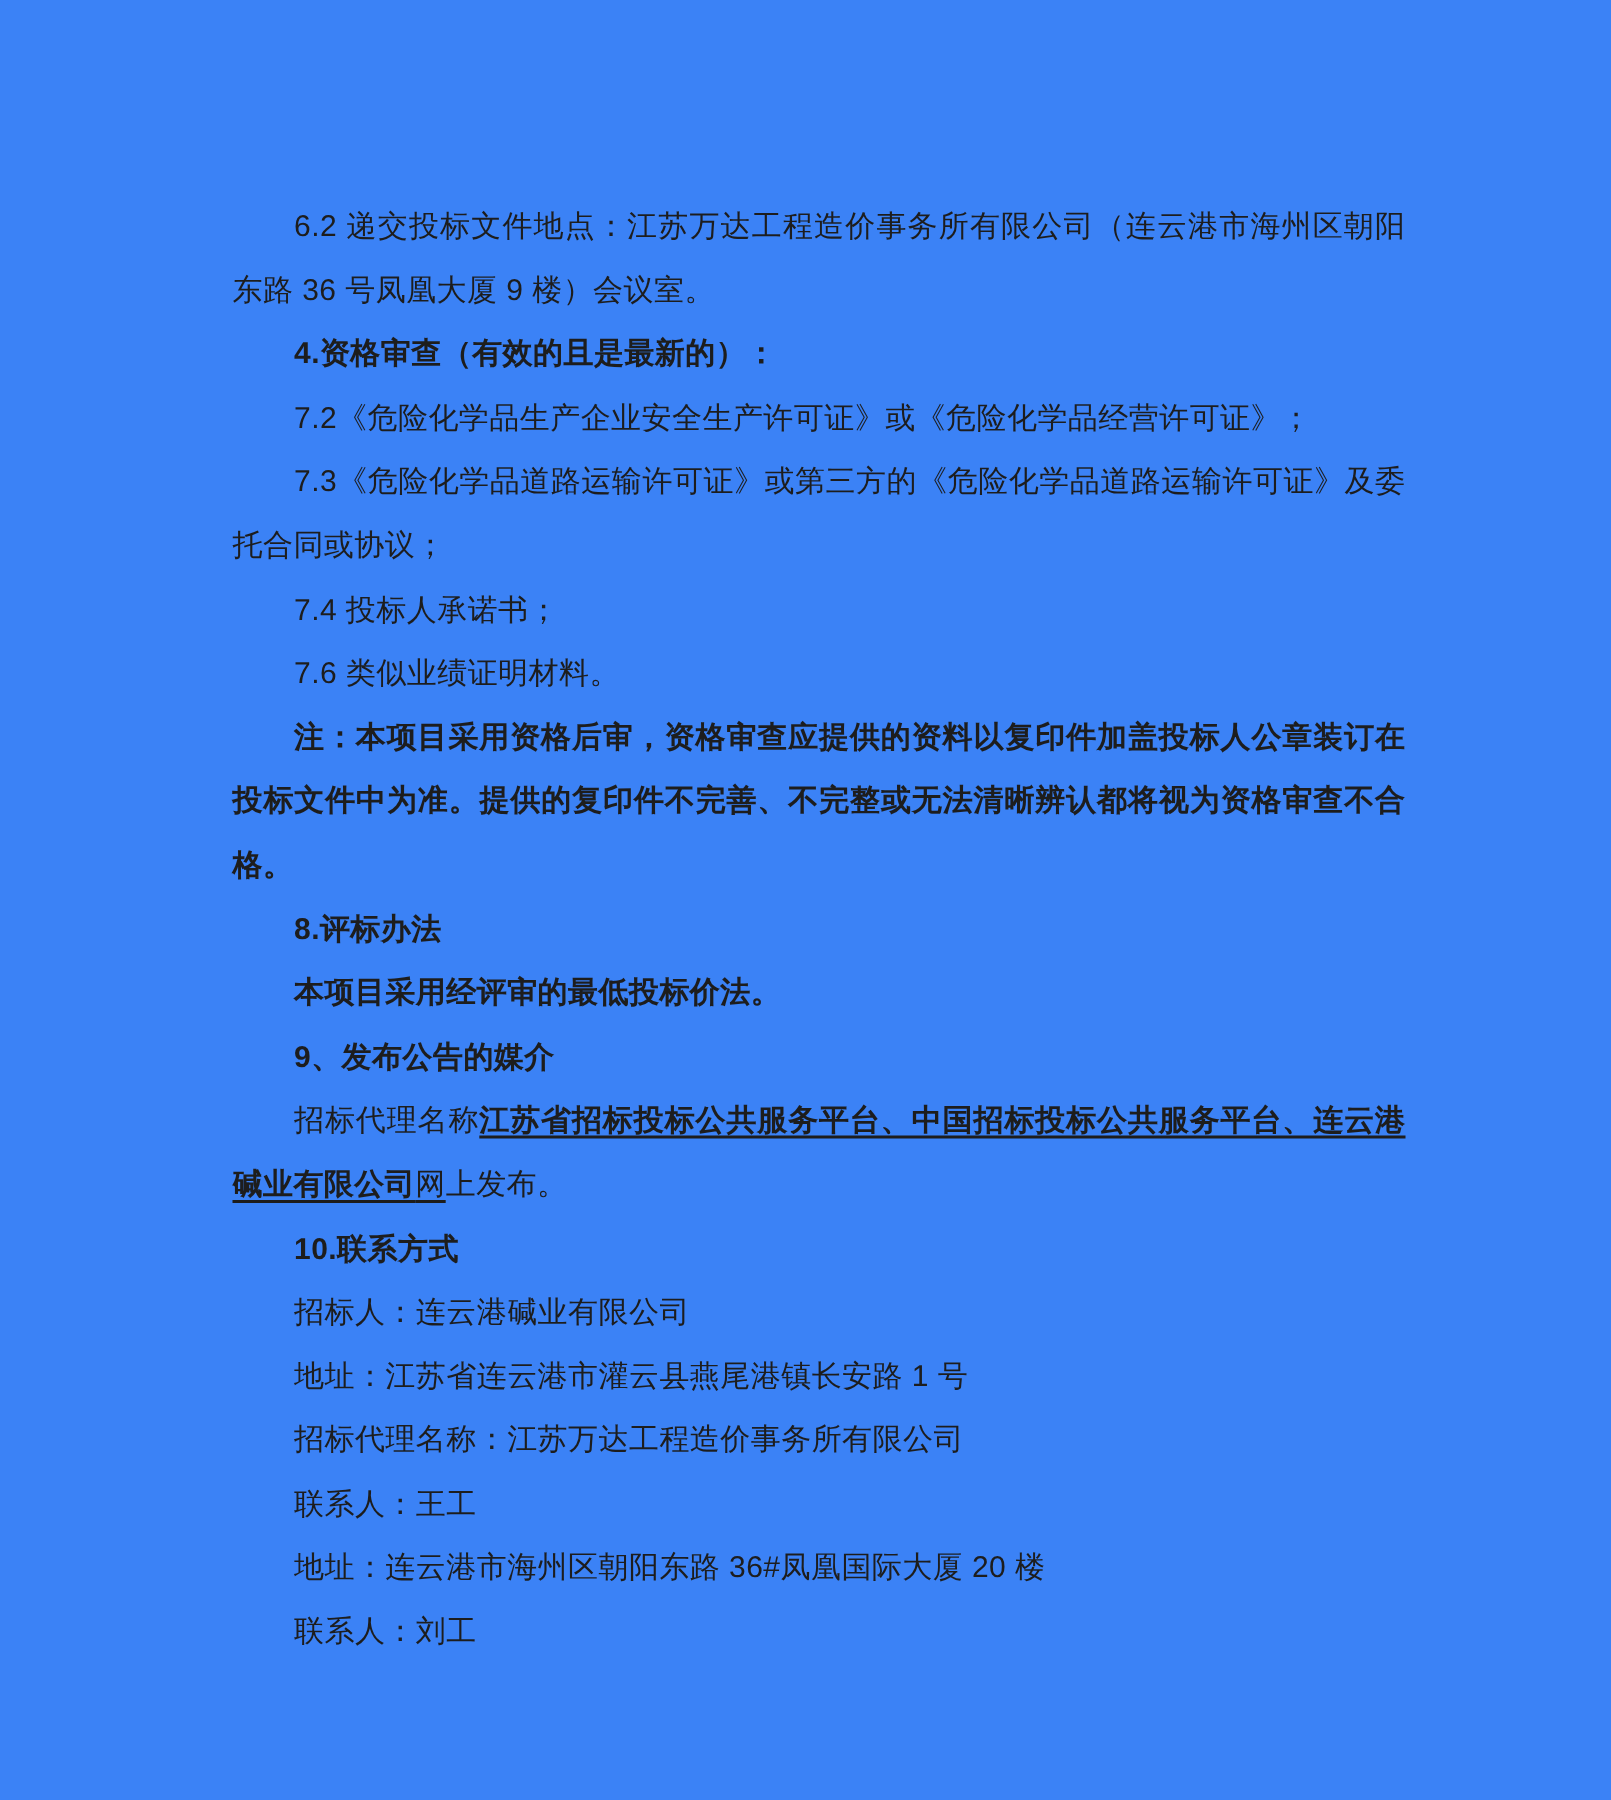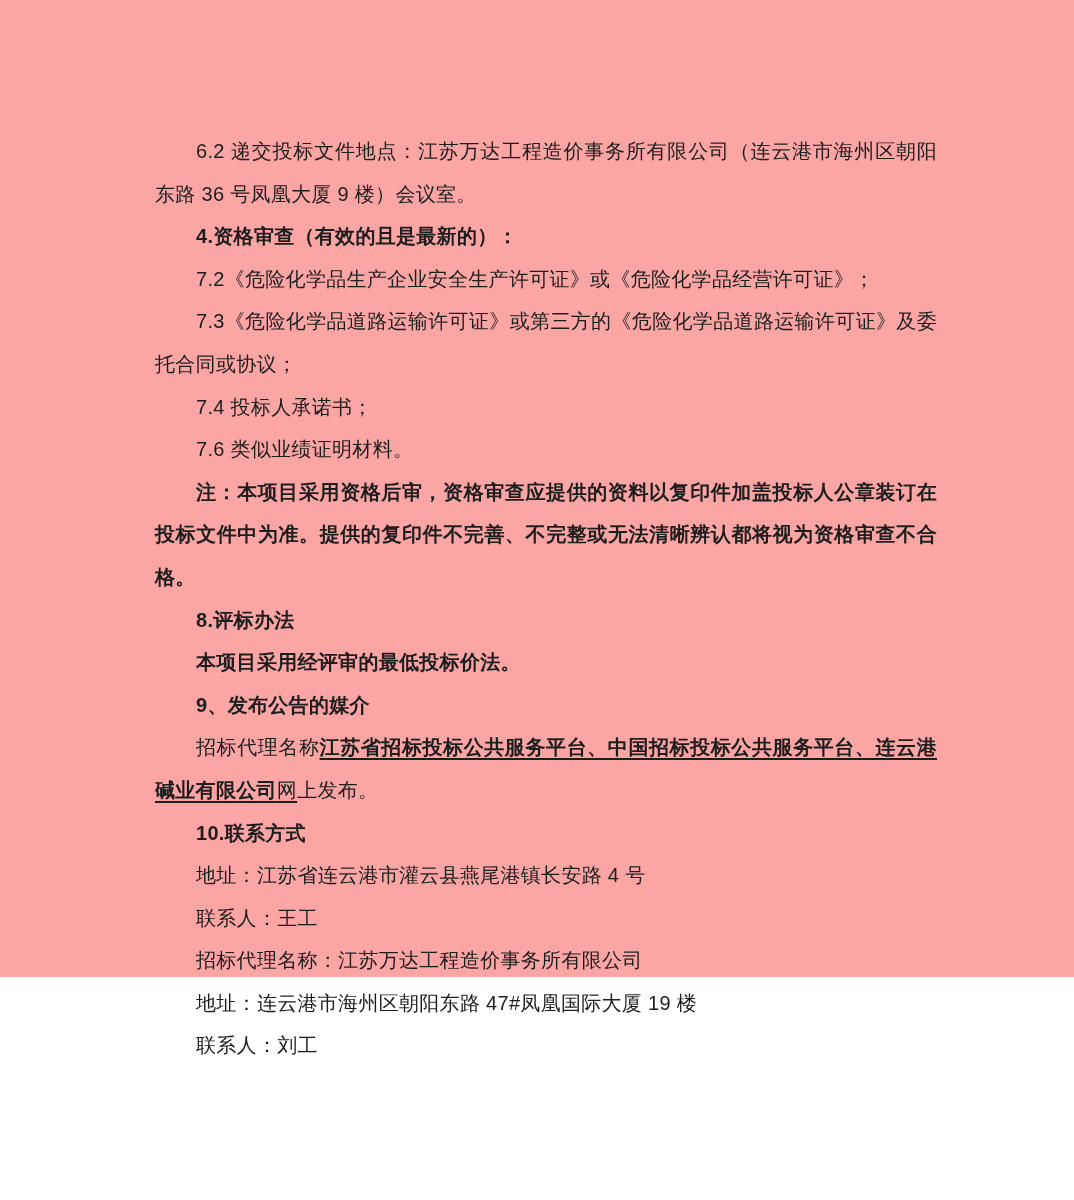--- a/index.html
+++ b/index.html
@@ -6,22 +6,22 @@
     margin: 0;
     padding: 0;
     width: 1074px;
     height: 1200px;
     overflow: hidden;
     background: #ffffff;
   }
   .page {
     position: relative;
     width: 1074px;
-    height: 977px;
-    background: #fca5a5;
+    height: 1200px;
+    background: #3b82f6;
     font-family: "Liberation Sans", "DejaVu Sans", sans-serif;
   }
   .doc {
     position: absolute;
     left: 155px;
     top: 130px;
     width: 782px;
     color: #1d1d1d;
     font-size: 20px;
     line-height: 42.6px;
@@ -47,20 +47,21 @@
       <p class="para"><span>7.2《危险化学品生产企业安全生产许可证》或《危险化学品经营许可证》；</span></p>
       <p class="para"><span>7.3《危险化学品道路运输许可证》或第三方的《危险化学品道路运输许可证》及委托合同或协议；</span></p>
       <p class="para"><span>7.4 投标人承诺书；</span></p>
       <p class="para"><span>7.6 类似业绩证明材料。</span></p>
       <p class="para"><span class="b">注：本项目采用资格后审，资格审查应提供的资料以复印件加盖投标人公章装订在投标文件中为准。提供的复印件不完善、不完整或无法清晰辨认都将视为资格审查不合格。</span></p>
       <p class="para"><span class="b">8.评标办法</span></p>
       <p class="para"><span class="b">本项目采用经评审的最低投标价法。</span></p>
       <p class="para"><span class="b">9、发布公告的媒介</span></p>
       <p class="para"><span>招标代理名称</span><span class="b u">江苏省招标投标公共服务平台、中国招标投标公共服务平台、连云港碱业有限公司</span><span class="u">网</span><span>上发布。</span></p>
       <p class="para"><span class="b">10.联系方式</span></p>
-      <p class="para"><span>地址：江苏省连云港市灌云县燕尾港镇长安路 4 号</span></p>
+      <p class="para"><span>招标人：连云港碱业有限公司</span></p>
+      <p class="para"><span>地址：江苏省连云港市灌云县燕尾港镇长安路 1 号</span></p>
+      <p class="para"><span>招标代理名称：江苏万达工程造价事务所有限公司</span></p>
       <p class="para"><span>联系人：王工</span></p>
-      <p class="para"><span>招标代理名称：江苏万达工程造价事务所有限公司</span></p>
-      <p class="para"><span>地址：连云港市海州区朝阳东路 47#凤凰国际大厦 19 楼</span></p>
+      <p class="para"><span>地址：连云港市海州区朝阳东路 36#凤凰国际大厦 20 楼</span></p>
       <p class="para"><span>联系人：刘工</span></p>
       <p class="para"></p>
     </div>
 </main>
 
 </body></html>

